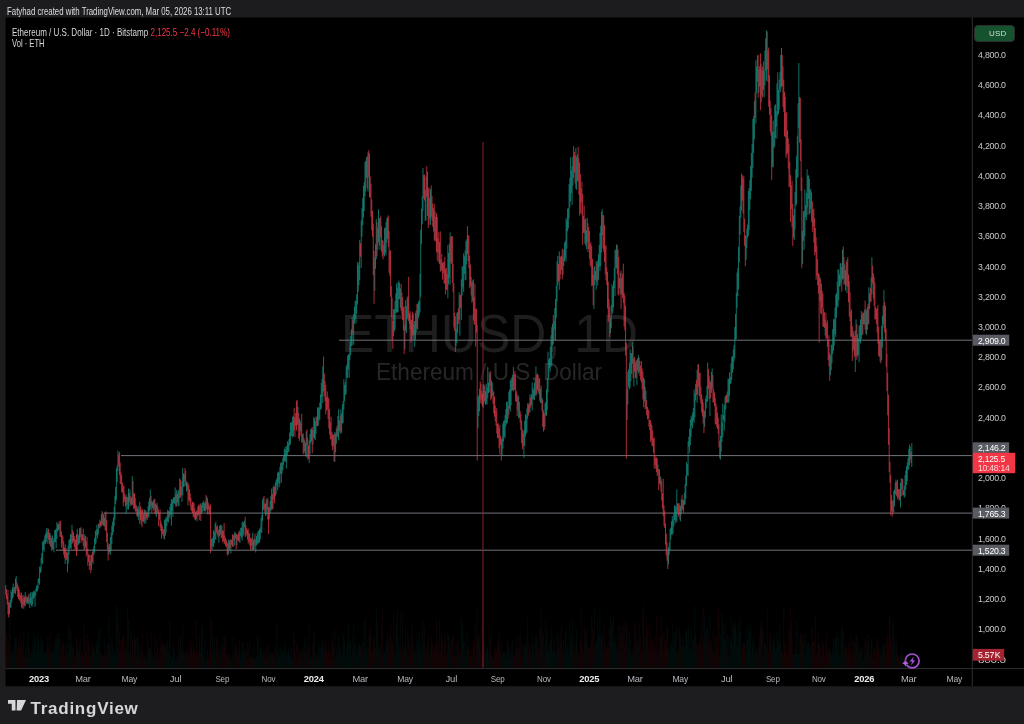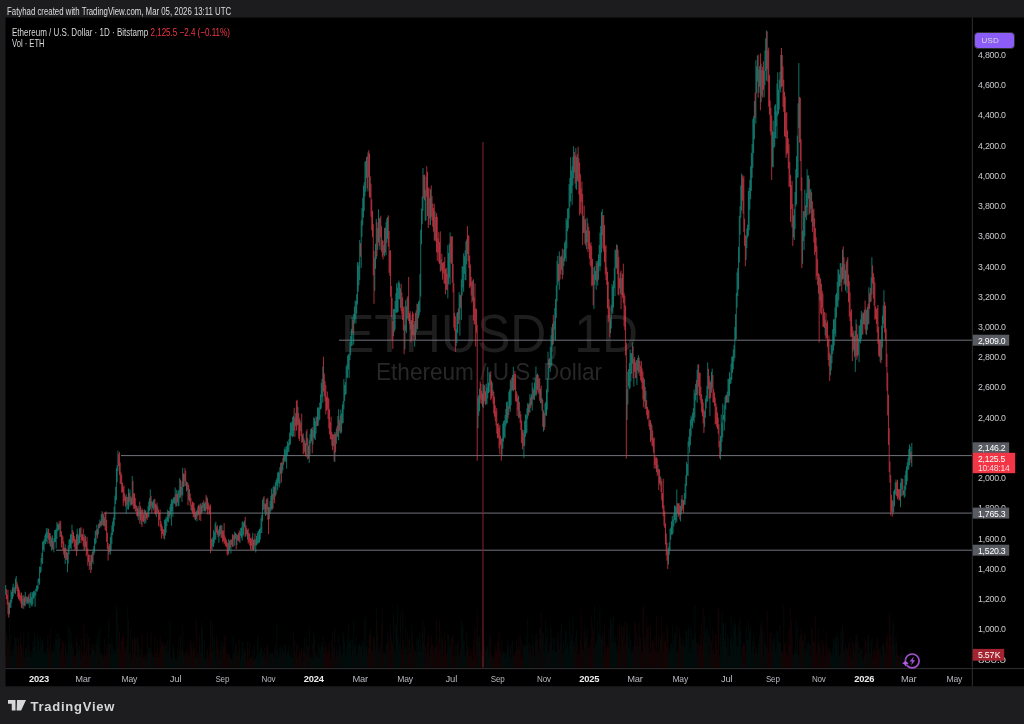--- a/index.html
+++ b/index.html
@@ -2,23 +2,23 @@
 <html><head><meta charset="utf-8">
 <style>
 *{margin:0;padding:0;box-sizing:border-box;}
 html,body{width:1024px;height:724px;background:#1c1c1e;overflow:hidden;font-family:"Liberation Sans",sans-serif;}
 .wrap{position:relative;width:1024px;height:724px;will-change:transform;}
 .svgchart{position:absolute;left:0;top:0;}
 .attr{position:absolute;left:6.7px;top:6px;color:#dededf;font-size:10.3px;transform:scaleX(0.76);transform-origin:left top;white-space:nowrap;}
 .leg1{position:absolute;left:12px;top:26.5px;color:#d7d8da;font-size:10.3px;transform:scaleX(0.78);transform-origin:left top;white-space:nowrap;}
 .leg1 .red{color:#f23645;margin-left:5px;}
 .leg2{position:absolute;left:12px;top:37.5px;color:#d7d8da;font-size:10.3px;transform:scaleX(0.74);transform-origin:left top;white-space:nowrap;}
-.usd{position:absolute;left:974px;top:32px;width:41px;height:17px;background:#8b5cf6;border:1px solid #2e2e31;border-radius:4px;color:#d9dadc;font-size:8px;line-height:15.5px;letter-spacing:0.15px;padding-left:6.5px;}
+.usd{position:absolute;left:974px;top:25px;width:41px;height:17px;background:#14532d;border:1px solid #2e2e31;border-radius:4px;color:#d9dadc;font-size:8px;line-height:15.5px;letter-spacing:0.15px;padding-left:6.5px;text-align:center;}
 .footer{position:absolute;left:0;top:686.5px;width:1024px;height:37.5px;background:#1d1d20;}
-.tvtext{position:absolute;left:30.5px;top:12.5px;color:#d6d7d8;font-size:13px;font-weight:bold;letter-spacing:0.75px;}
+.tvtext{position:absolute;left:30.5px;top:12.5px;color:#d6d7d8;font-size:17px;font-weight:bold;letter-spacing:0.75px;}
 </style></head>
 <body>
 <div class="wrap">
 <div class="svgchart"><svg width="1024" height="724" viewBox="0 0 1024 724" xmlns="http://www.w3.org/2000/svg">
 <style>
 text{font-family:"Liberation Sans",sans-serif;}
 .tik{font-size:9.6px;fill:#c9cacd;letter-spacing:-0.25px;}
 .mo{font-size:9.6px;fill:#b6b8be;letter-spacing:-0.2px;}
 .yr{font-size:9.6px;fill:#eceded;font-weight:bold;letter-spacing:-0.2px;}
 .boxt{font-size:9.6px;fill:#ffffff;letter-spacing:-0.25px;}

